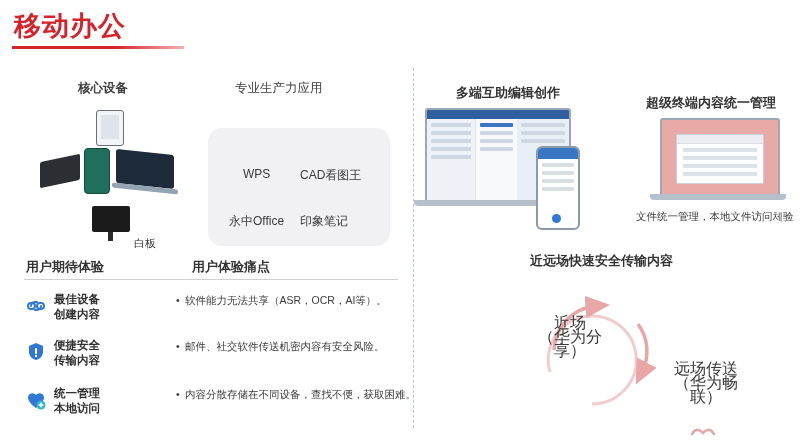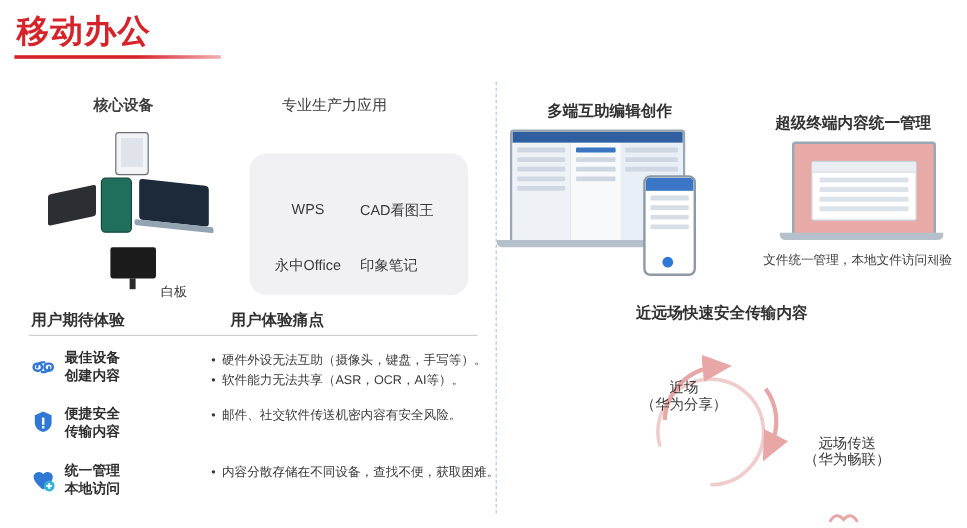--- a/index.html
+++ b/index.html
@@ -279,21 +279,21 @@
     border-radius: 0 0 4px 4px;
   }
   
   .flow {
     position: absolute;
     left: 530px; top: 276px;
     width: 170px; height: 150px;
   }
   .flow-label {
     position: absolute;
-    font-size: 12px;
+    font-size: 16px;
     line-height: 14px;
     color: #3a3a3a;
     text-align: center;
   }
   .fl-near { left: 534px; top: 316px; width: 72px; }
   .fl-far  { left: 668px; top: 362px; width: 76px; }
   .bottom-mark {
     position: absolute;
     left: 690px; top: 424px;
     width: 26px; height: 14px;
@@ -337,21 +337,20 @@
         <path d="M17 12a4 4 0 0 1-4 4h-2" stroke="#2f78d6" stroke-width="2" fill="none" stroke-linecap="round"></path>
         <rect x="4" y="9" width="7" height="6" rx="3" stroke="#2f78d6" stroke-width="2" fill="none"></rect>
         <rect x="13" y="9" width="7" height="6" rx="3" stroke="#2f78d6" stroke-width="2" fill="none"></rect>
       </svg>
     </div>
     <div class="lbl">
       <div>最佳设备</div>
       <div>创建内容</div>
     </div>
     <div class="bullets">
-      <div>硬件外设无法互助（摄像头，键盘，手写等）。</div>
       <div>软件能力无法共享（ASR，OCR，AI等）。</div>
     </div>
   </div>
 
   <div class="row row2">
     <div class="ic">
       <svg width="24" height="24" viewBox="0 0 24 24">
         <path d="M12 3l7 3v6c0 4-3 7-7 8-4-1-7-4-7-8V6z" fill="#2f78d6"></path>
         <rect x="11" y="8" width="2" height="6" fill="#ffffff"></rect>
         <rect x="11" y="15" width="2" height="2" fill="#ffffff"></rect>

